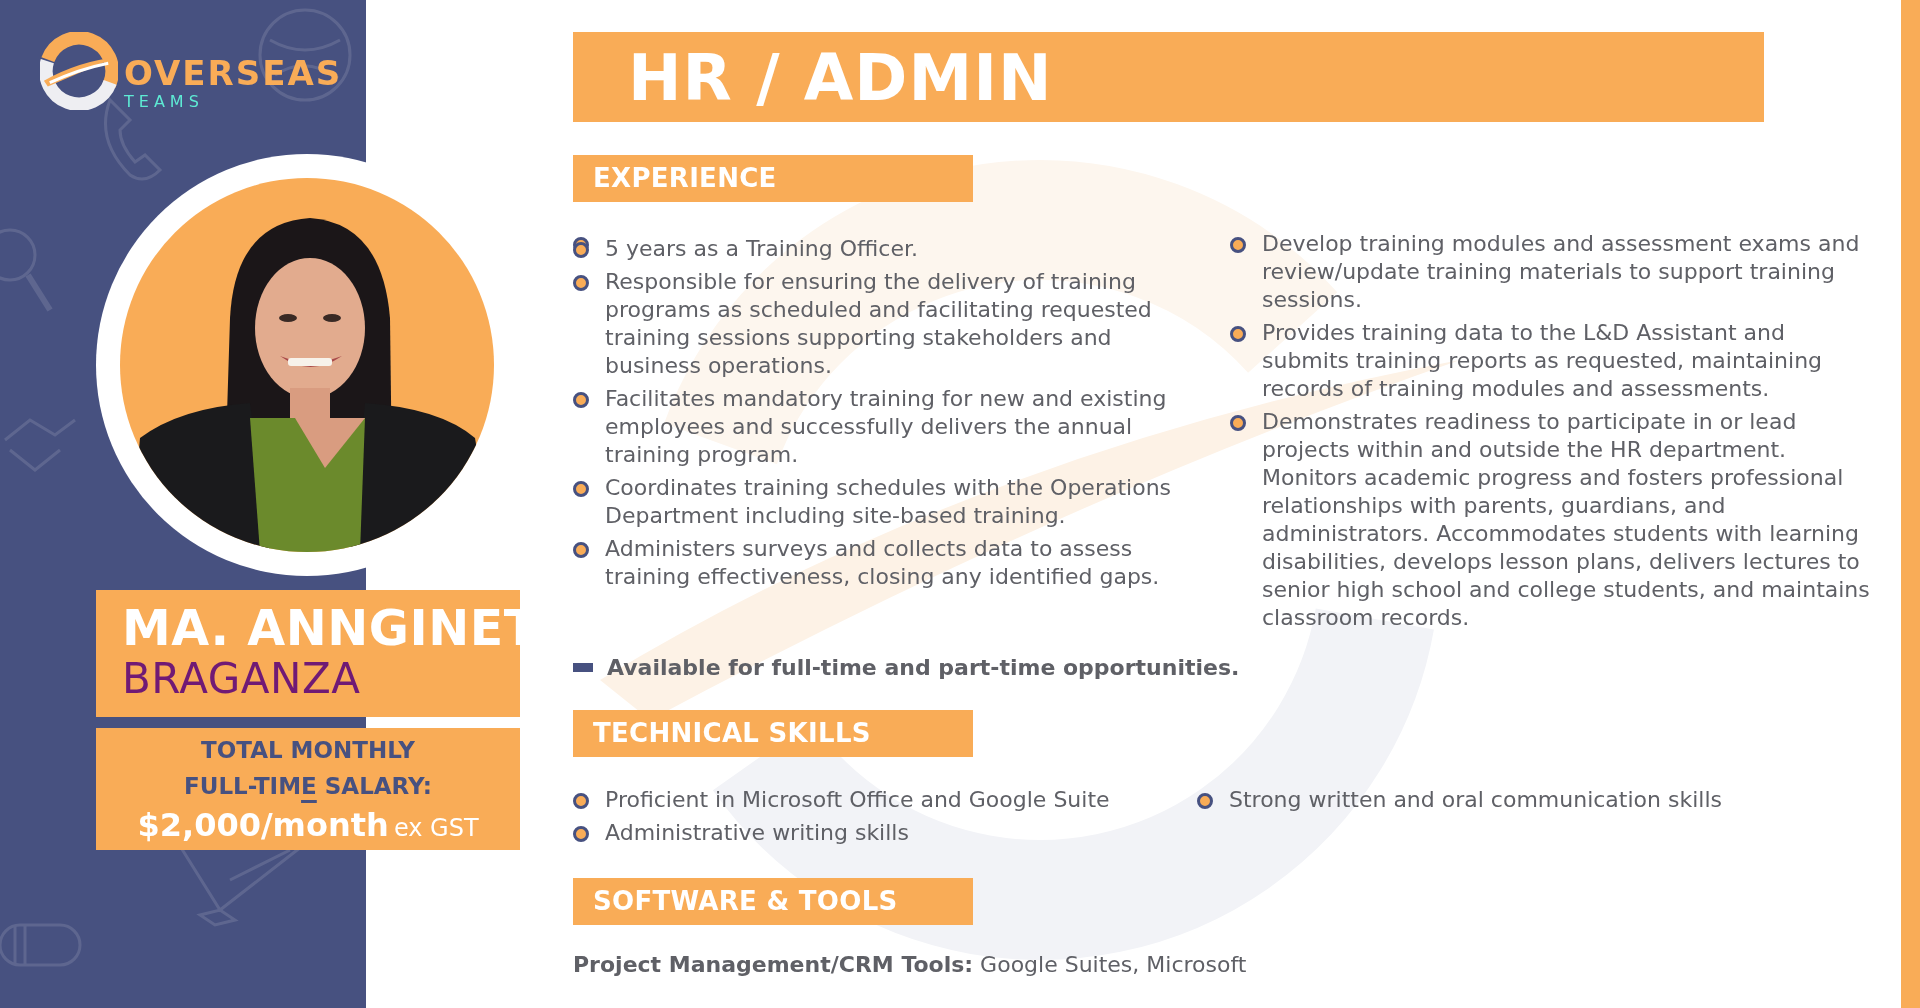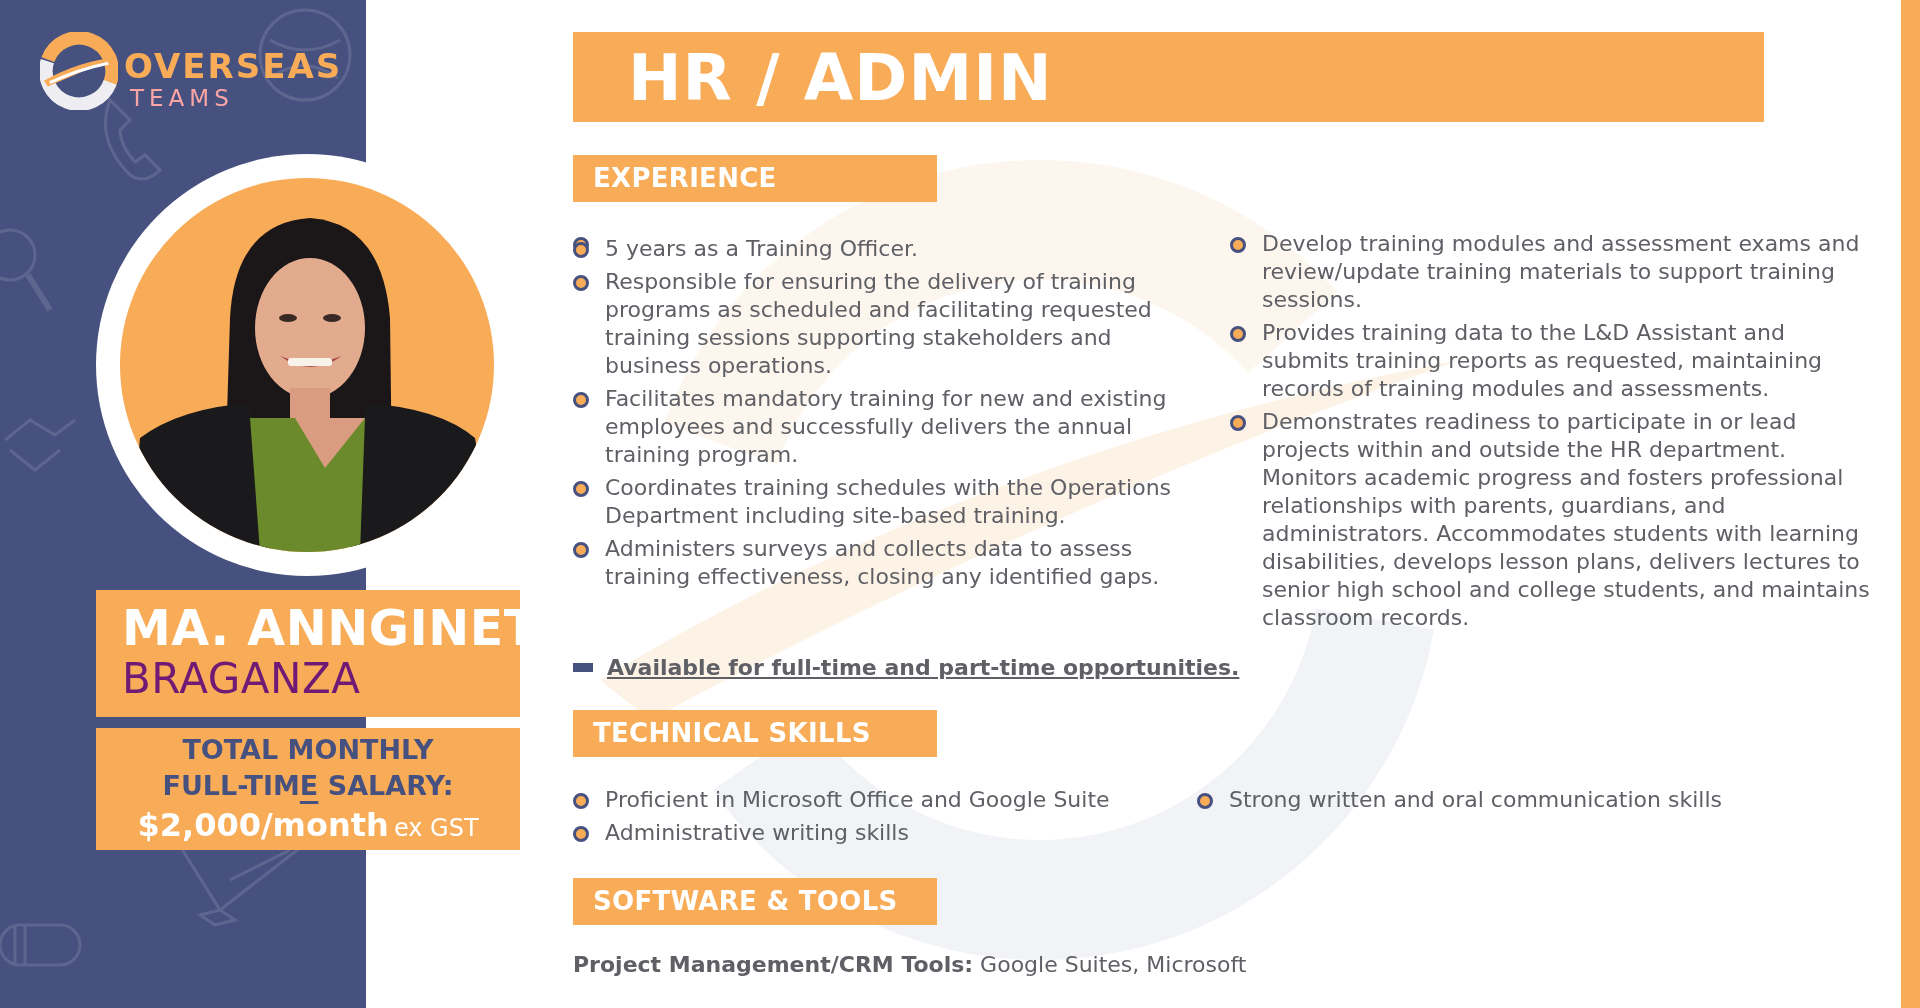--- a/index.html
+++ b/index.html
@@ -7,58 +7,58 @@
   body { position: relative; font-family: "DejaVu Sans", "Liberation Sans", sans-serif; color: #5f6066; }
 
   
   .left-panel { position: absolute; left: 0; top: 0; width: 366px; height: 1008px; background: #475180; overflow: hidden; }
   .bg-icon { position: absolute; opacity: 0.12; }
 
   .logo { position: absolute; left: 40px; top: 32px; display: flex; align-items: flex-end; }
   .logo-mark { width: 78px; height: 78px; position: relative; }
   .logo-text { margin-left: 6px; line-height: 1; }
   .logo-overseas { font-family: "DejaVu Sans", sans-serif; font-weight: bold; font-size: 34px; color: #f9ac57; letter-spacing: 2px; display: block; }
-  .logo-teams { font-family: "DejaVu Sans", sans-serif; font-size: 23px; color: #fca5a5; letter-spacing: 5px; display: block; margin-top: 4px; margin-left: 6px; }
+  .logo-teams { font-family: "DejaVu Sans", sans-serif; font-size: 16px; color: #5eead4; letter-spacing: 5px; display: block; margin-top: 4px; }
 
   
   .photo-ring { position: absolute; left: 96px; top: 154px; width: 422px; height: 422px; border-radius: 50%; background: #ffffff; }
   .photo { position: absolute; left: 24px; top: 24px; width: 374px; height: 374px; border-radius: 50%; background: #f9ac57; overflow: hidden; }
 
   
   .name-box { position: absolute; left: 96px; top: 590px; width: 424px; height: 127px; background: #f9ac57; padding: 14px 0 0 26px; }
   .name-first { font-family: "DejaVu Sans", sans-serif; font-weight: bold; font-size: 49px; color: #ffffff; line-height: 50px; white-space: nowrap; letter-spacing: 0.5px; }
   .name-last { font-family: "DejaVu Sans", sans-serif; font-size: 42px; color: #701a75; line-height: 50px; letter-spacing: 0.5px; }
 
   .salary-box { position: absolute; left: 96px; top: 728px; width: 424px; height: 122px; background: #f9ac57; text-align: center; padding-top: 4px; }
-  .salary-label { font-family: "DejaVu Sans", sans-serif; font-weight: bold; font-size: 27px; color: #475180; line-height: 36px; }
+  .salary-label { font-family: "DejaVu Sans", sans-serif; font-weight: bold; font-size: 23px; color: #475180; line-height: 36px; }
   .salary-underline { text-decoration: underline; text-decoration-thickness: 3px; text-underline-offset: 6px; }
   .salary-value { font-weight: bold; font-size: 32px; color: #ffffff; line-height: 42px; }
   .salary-suffix { font-size: 24px; color: #ffffff; }
 
   
   .right-strip { position: absolute; left: 1901px; top: 0; width: 19px; height: 1008px; background: #f9ac57; }
 
   .watermark { position: absolute; left: 560px; top: 120px; width: 1000px; height: 860px; pointer-events: none; }
 
   .title-bar { position: absolute; left: 573px; top: 32px; width: 1191px; height: 90px; background: #f9ac57; padding-left: 55px; }
   .title-text { font-family: "DejaVu Sans", sans-serif; font-weight: bold; font-size: 64px; color: #ffffff; line-height: 92px; letter-spacing: 1px; }
 
-  .section-header { position: absolute; left: 573px; width: 364px; height: 47px; background: #f9ac57; padding-left: 20px; }
+  .section-header { position: absolute; left: 573px; width: 400px; height: 47px; background: #f9ac57; padding-left: 20px; }
   .section-header span { font-family: "DejaVu Sans", sans-serif; font-weight: bold; font-size: 26px; color: #ffffff; line-height: 47px; letter-spacing: 0.3px; }
 
   ul.bullets { list-style: none; position: absolute; }
   ul.bullets li { position: relative; padding-left: 32px; font-size: 22px; line-height: 28px; color: #5f6066; margin-bottom: 5px; }
   ul.bullets li .dot { position: absolute; left: 0; top: 7px; width: 16px; height: 16px; border-radius: 50%; background: #f9ac57; border: 3px solid #475180; }
 
   .exp-left { left: 573px; top: 230px; width: 600px; }
   .exp-right { left: 1230px; top: 230px; width: 640px; }
 
   .availability { position: absolute; left: 573px; top: 655px; display: flex; align-items: center; }
   .availability .dash { width: 20px; height: 9px; background: #475180; margin-right: 14px; }
-  .availability span.txt { font-weight: bold; font-size: 22px; color: #5f6066; text-decoration: underline; }
+  .availability span.txt { font-weight: bold; font-size: 22px; color: #5f6066; }
 
   .skills-left { left: 573px; top: 786px; width: 600px; }
   .skills-right { left: 1197px; top: 786px; width: 600px; }
   .skills-left li, .skills-right li { margin-bottom: 7px; }
 
   .tools-line { position: absolute; left: 573px; top: 952px; font-size: 22px; color: #5f6066; }
   .tools-line b { font-weight: bold; }
 </style>
 </head>
 <body>

